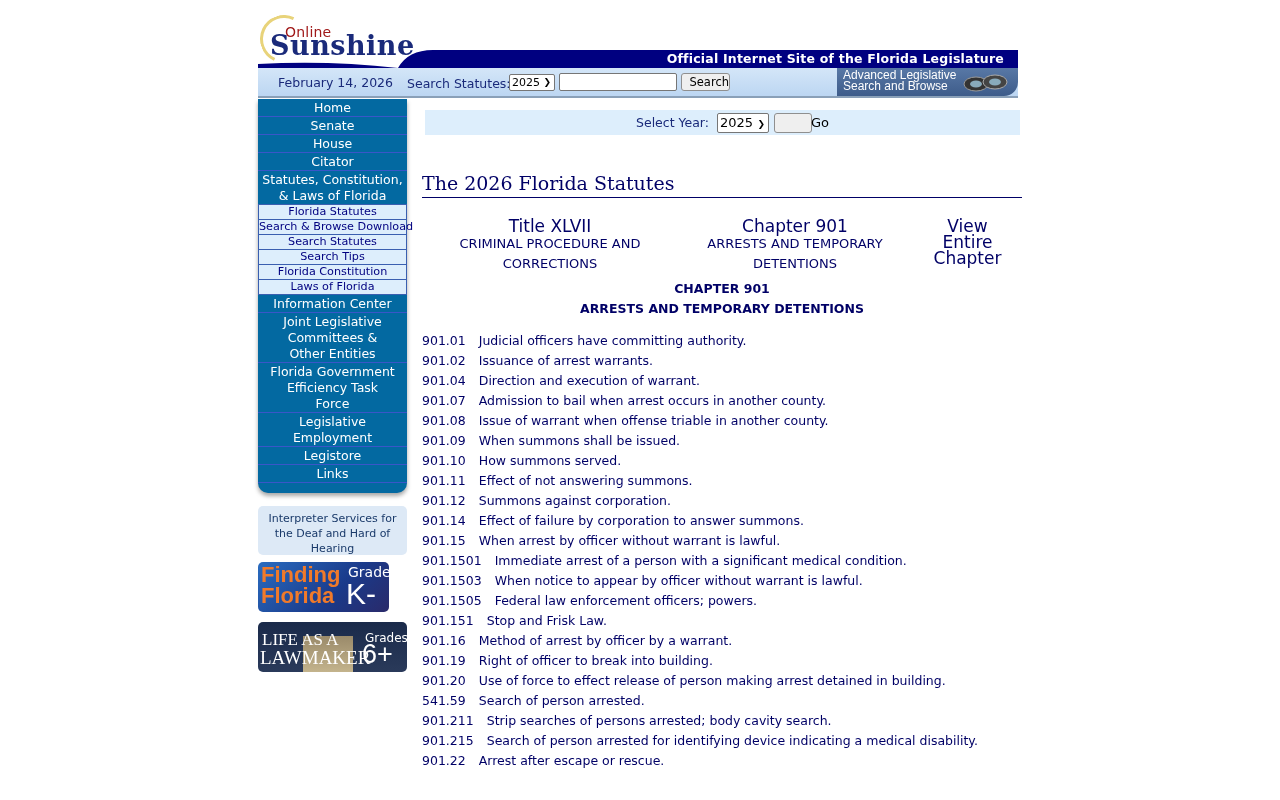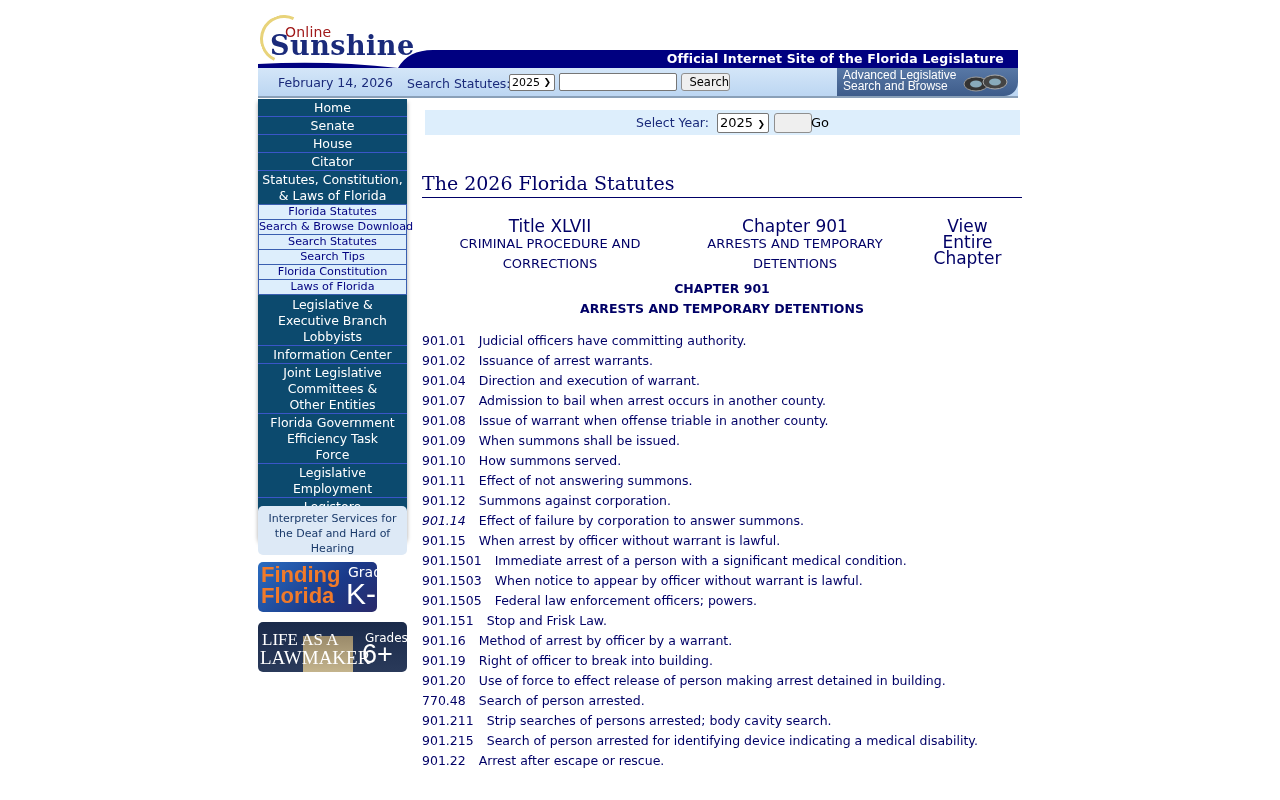--- a/index.html
+++ b/index.html
@@ -55,36 +55,36 @@
   #search-btn { left: 423px; top: 5px; width: 49px; height: 18px; text-align: right; }
   #adv-search {
     position: absolute; left: 579px; top: 0px; width: 181px; height: 28px;
     background: linear-gradient(#5878a6, #3e5c8a); border-bottom-right-radius: 14px;
   }
   #adv-search .txt { position: absolute; left: 6px; top: 2px; color: #ffffff; font-family: "Liberation Sans", sans-serif; font-size: 12px; line-height: 11px; }
   #adv-search .binoc { position: absolute; right: 10px; top: 4px; width: 46px; height: 20px; }
 
   
   #sidebar { position: absolute; left: 258px; top: 99px; width: 149px; }
-  #nav-main { background: #0c4a6e; border-radius: 0 0 10px 10px; box-shadow: 0 3px 4px rgba(0,0,0,0.35); padding-bottom: 10px; }
+  #nav-main { background: #0369a1; border-radius: 0 0 10px 10px; box-shadow: 0 3px 4px rgba(0,0,0,0.35); padding-bottom: 10px; }
   .nav-item {
     display: block; color: #ffffff; text-align: center; font-size: 12.5px; line-height: 16px;
     padding: 1px 0 0 0; border-bottom: 1px solid #3a56c8; text-decoration: none;
   }
   .nav-sub {
     display: block; background: #ddeefc; color: #000080; text-align: center; font-size: 11.2px;
     line-height: 14px; border: 1px solid #3a5fb0; border-top: none; text-decoration: none; white-space: nowrap;
   }
   .nav-sub:first-child { border-top: 1px solid #3a5fb0; }
   #interp {
     position: absolute; left: 258px; top: 506px; width: 149px; height: 49px; background: #dde9f6;
     border-radius: 5px; text-align: center; font-size: 11px; color: #1a3a6a; line-height: 15px; padding-top: 5px;
   }
   #ff-banner {
-    position: absolute; left: 258px; top: 562px; width: 119px; height: 50px; border-radius: 5px;
+    position: absolute; left: 258px; top: 562px; width: 131px; height: 50px; border-radius: 5px;
     background: linear-gradient(135deg, #2a6cc0, #1a3a8a 60%, #2a2a6a);
     overflow: hidden;
   }
   #ff-banner .f1 { position: absolute; left: 3px; top: 2px; font-family: "Liberation Sans", sans-serif; font-weight: bold; font-size: 22px; color: #f07a2a; line-height: 22px; }
   #ff-banner .f2 { position: absolute; left: 3px; top: 23px; font-family: "Liberation Sans", sans-serif; font-weight: bold; font-size: 22px; color: #f07a2a; line-height: 22px; }
   #ff-banner .g1 { position: absolute; left: 90px; top: 2px; color: #fff; font-size: 14px; }
   #ff-banner .g2 { position: absolute; left: 88px; top: 15px; color: #fff; font-size: 30px; font-family: "Liberation Sans", sans-serif; }
   #lal-banner {
     position: absolute; left: 258px; top: 622px; width: 149px; height: 50px; border-radius: 5px;
     background: linear-gradient(#1a2a4a, #2a3a5a); overflow: hidden;
@@ -167,21 +167,20 @@
     <a class="nav-item">Citator</a>
     <a class="nav-item" style="padding:1px 4px 0;border-bottom:none;">Statutes, Constitution, &amp; Laws of Florida</a>
     <div>
       <a class="nav-sub">Florida Statutes</a>
       <a class="nav-sub">Search &amp; Browse Download</a>
       <a class="nav-sub">Search Statutes</a>
       <a class="nav-sub">Search Tips</a>
       <a class="nav-sub">Florida Constitution</a>
       <a class="nav-sub">Laws of Florida</a>
     </div>
-    <a class="nav-item" style="padding:2px 4px 0;">Legislative &amp; Executive Branch Lobbyists</a>
     <a class="nav-item">Information Center</a>
     <a class="nav-item" style="padding:1px 18px 0;">Joint Legislative Committees &amp; Other Entities</a>
     <a class="nav-item" style="padding:1px 12px 0;">Florida Government Efficiency Task Force</a>
     <a class="nav-item">Legislative Employment</a>
     <a class="nav-item">Legistore</a>
     <a class="nav-item">Links</a>
   </div>
 </div>
 
 <div id="interp">Interpreter Services for the Deaf and Hard of Hearing</div>
@@ -232,26 +231,26 @@
 <div id="sections">
     <div class="sec"><a class="num" style="text-decoration: none;">901.01</a><span>Judicial officers have committing authority.</span></div>
     <div class="sec"><a class="num" style="text-decoration: none;">901.02</a><span>Issuance of arrest warrants.</span></div>
     <div class="sec"><a class="num" style="text-decoration: none;">901.04</a><span>Direction and execution of warrant.</span></div>
     <div class="sec"><a class="num" style="text-decoration: none;">901.07</a><span>Admission to bail when arrest occurs in another county.</span></div>
     <div class="sec"><a class="num" style="text-decoration: none;">901.08</a><span>Issue of warrant when offense triable in another county.</span></div>
     <div class="sec"><a class="num" style="text-decoration: none;">901.09</a><span>When summons shall be issued.</span></div>
     <div class="sec"><a class="num" style="text-decoration: none;">901.10</a><span>How summons served.</span></div>
     <div class="sec"><a class="num" style="text-decoration: none;">901.11</a><span>Effect of not answering summons.</span></div>
     <div class="sec"><a class="num" style="text-decoration: none;">901.12</a><span>Summons against corporation.</span></div>
-    <div class="sec"><a class="num" style="text-decoration: none; font-style: italic;">901.14</a><span>Effect of failure by corporation to answer summons.</span></div>
+    <div class="sec"><a class="num" style="text-decoration: none;">901.14</a><span>Effect of failure by corporation to answer summons.</span></div>
     <div class="sec"><a class="num" style="text-decoration: none;">901.15</a><span>When arrest by officer without warrant is lawful.</span></div>
     <div class="sec"><a class="num" style="text-decoration: none;">901.1501</a><span>Immediate arrest of a person with a significant medical condition.</span></div>
     <div class="sec"><a class="num" style="text-decoration: none;">901.1503</a><span>When notice to appear by officer without warrant is lawful.</span></div>
     <div class="sec"><a class="num" style="text-decoration: none;">901.1505</a><span>Federal law enforcement officers; powers.</span></div>
     <div class="sec"><a class="num" style="text-decoration: none;">901.151</a><span>Stop and Frisk Law.</span></div>
     <div class="sec"><a class="num" style="text-decoration: none;">901.16</a><span>Method of arrest by officer by a warrant.</span></div>
     <div class="sec"><a class="num" style="text-decoration: none;">901.19</a><span>Right of officer to break into building.</span></div>
     <div class="sec"><a class="num" style="text-decoration: none;">901.20</a><span>Use of force to effect release of person making arrest detained in building.</span></div>
-    <div class="sec"><a class="num" style="text-decoration: none;">770.48</a><span>Search of person arrested.</span></div>
+    <div class="sec"><a class="num" style="text-decoration: none;">541.59</a><span>Search of person arrested.</span></div>
     <div class="sec"><a class="num" style="text-decoration: none;">901.211</a><span>Strip searches of persons arrested; body cavity search.</span></div>
     <div class="sec"><a class="num" style="text-decoration: none;">901.215</a><span>Search of person arrested for identifying device indicating a medical disability.</span></div>
     <div class="sec"><a class="num" style="text-decoration: none;">901.22</a><span>Arrest after escape or rescue.</span></div>
   </div>
 
 </body></html>

